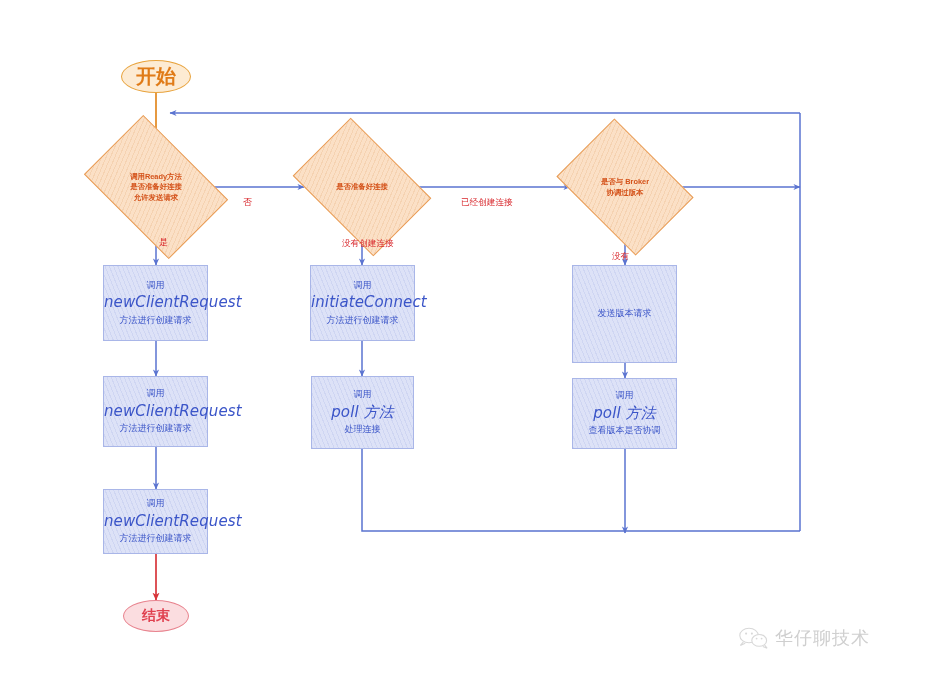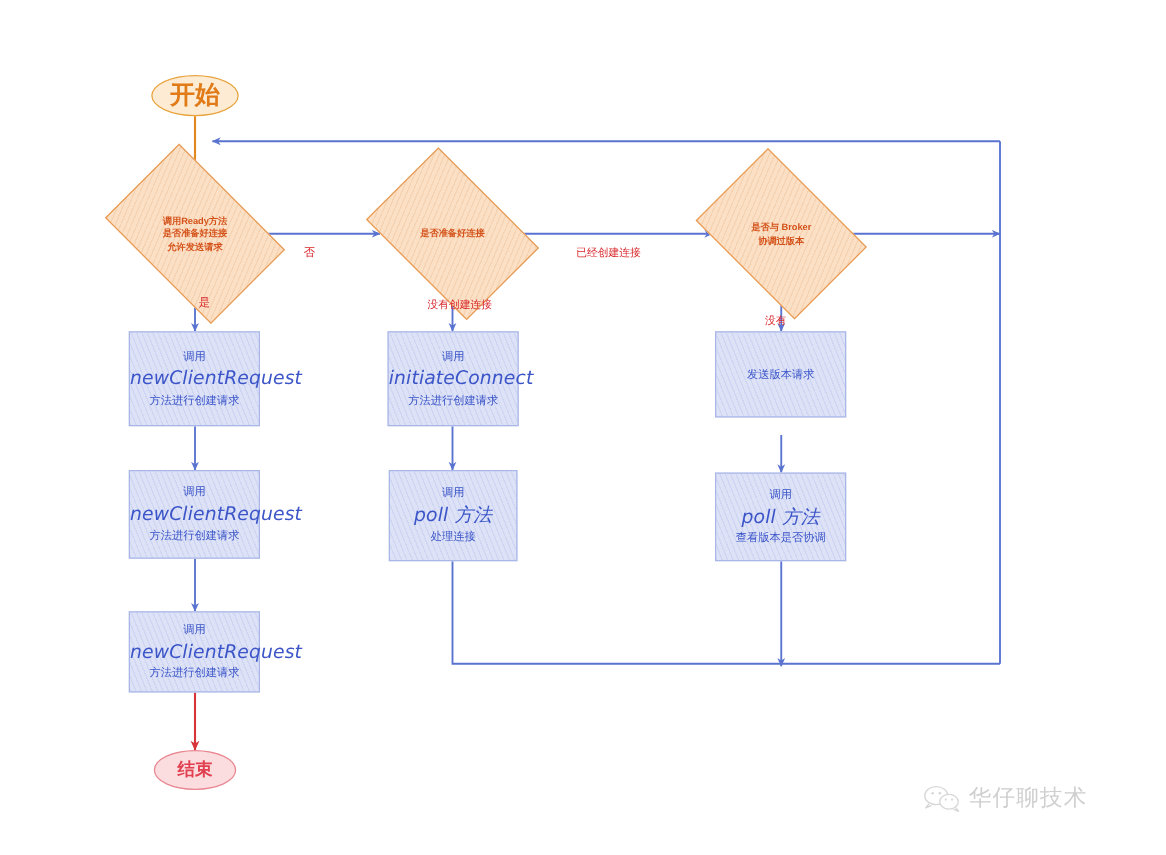--- a/index.html
+++ b/index.html
@@ -117,21 +117,21 @@
     line-height: 1;
   }
   .edge-label.sm { font-size: 8.6px; }
 
   
   #watermark {
     position: absolute;
     left: 738px;
     top: 626px;
     display: flex;
-    align-items: flex-end;
+    align-items: center;
     gap: 7px;
     color: #d2d2d2;
     font-size: 18px;
     letter-spacing: 1px;
     user-select: none;
   }
   #watermark .wm-text { color: #cfcfcf; }
   #watermark svg { display: block; }
 </style>
 </head>
@@ -298,21 +298,21 @@
   </div>
 
   <div class="node process" style="left:311px; top:376px; width:103px; height:73px;">
     <span class="lines">
       <span class="ln">调用</span>
       <span class="ln mono">poll 方法</span>
       <span class="ln">处理连接</span>
     </span>
   </div>
 
-  <div class="node process" style="left:572px; top:265px; width:105px; height:69px;text-align:center;">
+  <div class="node process" style="left:572px; top:265px; width:105px; height:98px;text-align:center;">
     <span class="lines">
       <span class="ln">发送版本请求</span>
     </span>
   </div>
 
   <div class="node process" style="left:572px; top:378px; width:105px; height:71px;">
     <span class="lines">
       <span class="ln">调用</span>
       <span class="ln mono">poll 方法</span>
       <span class="ln">查看版本是否协调</span>

